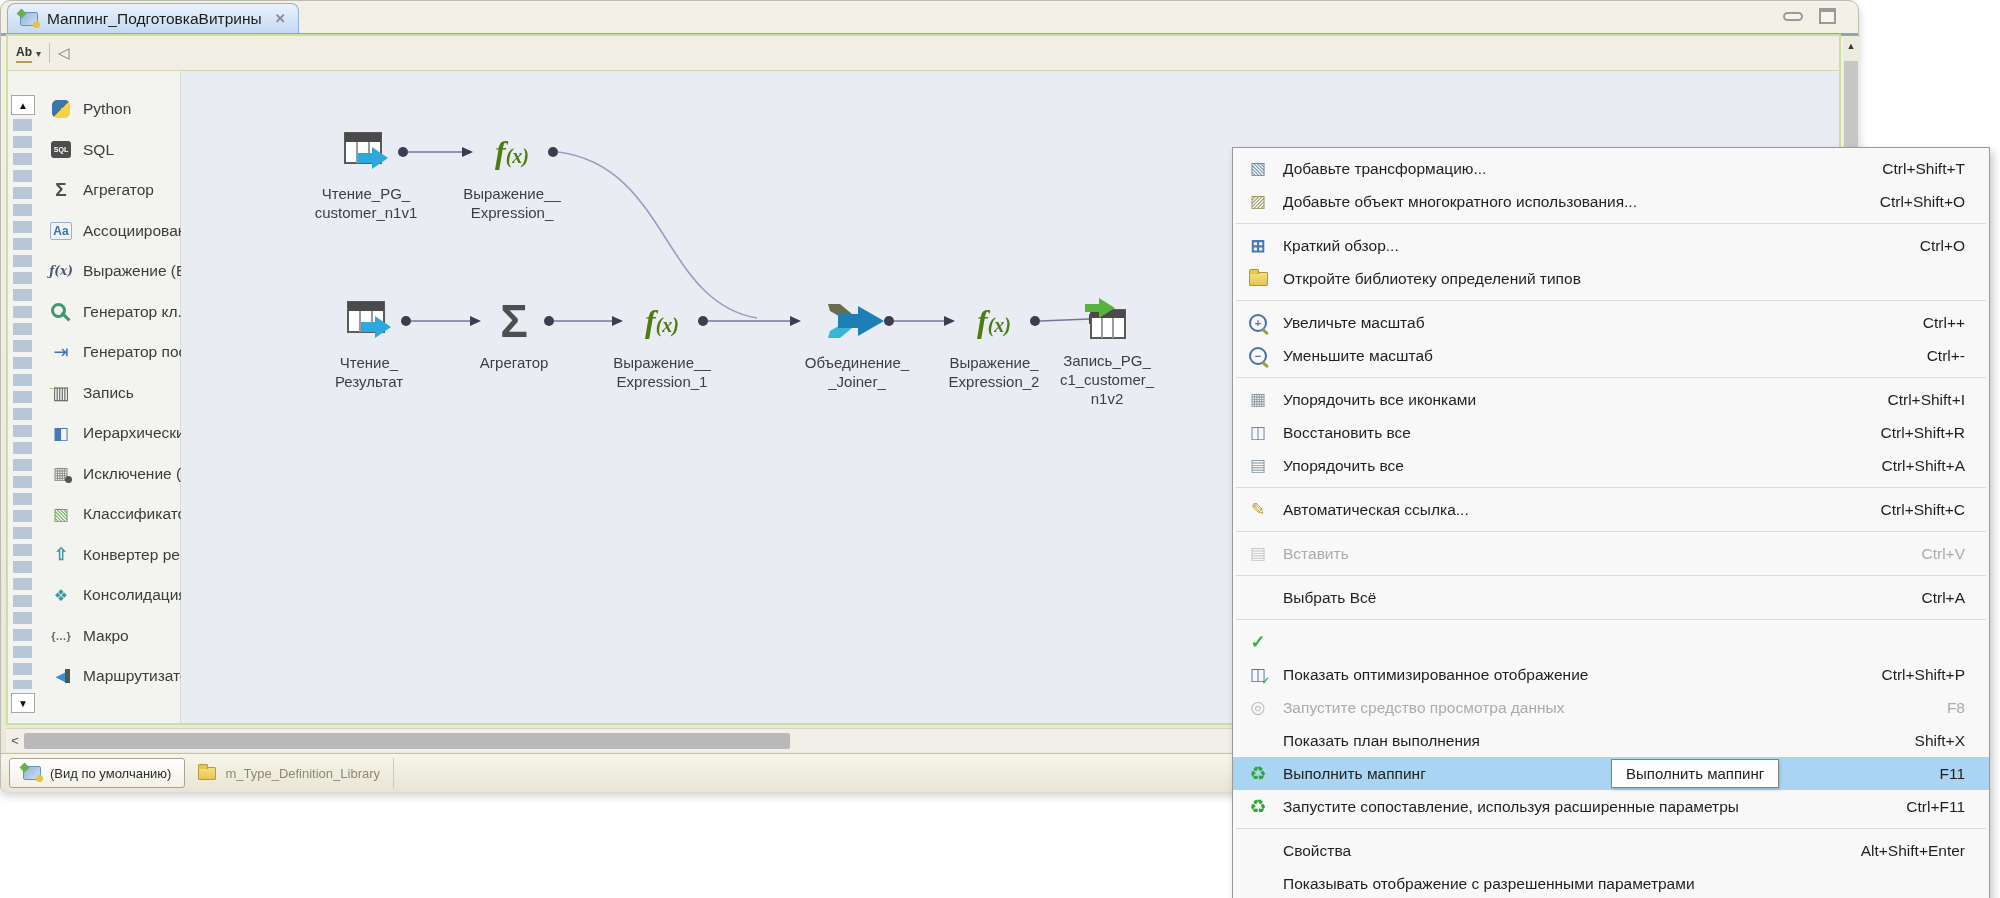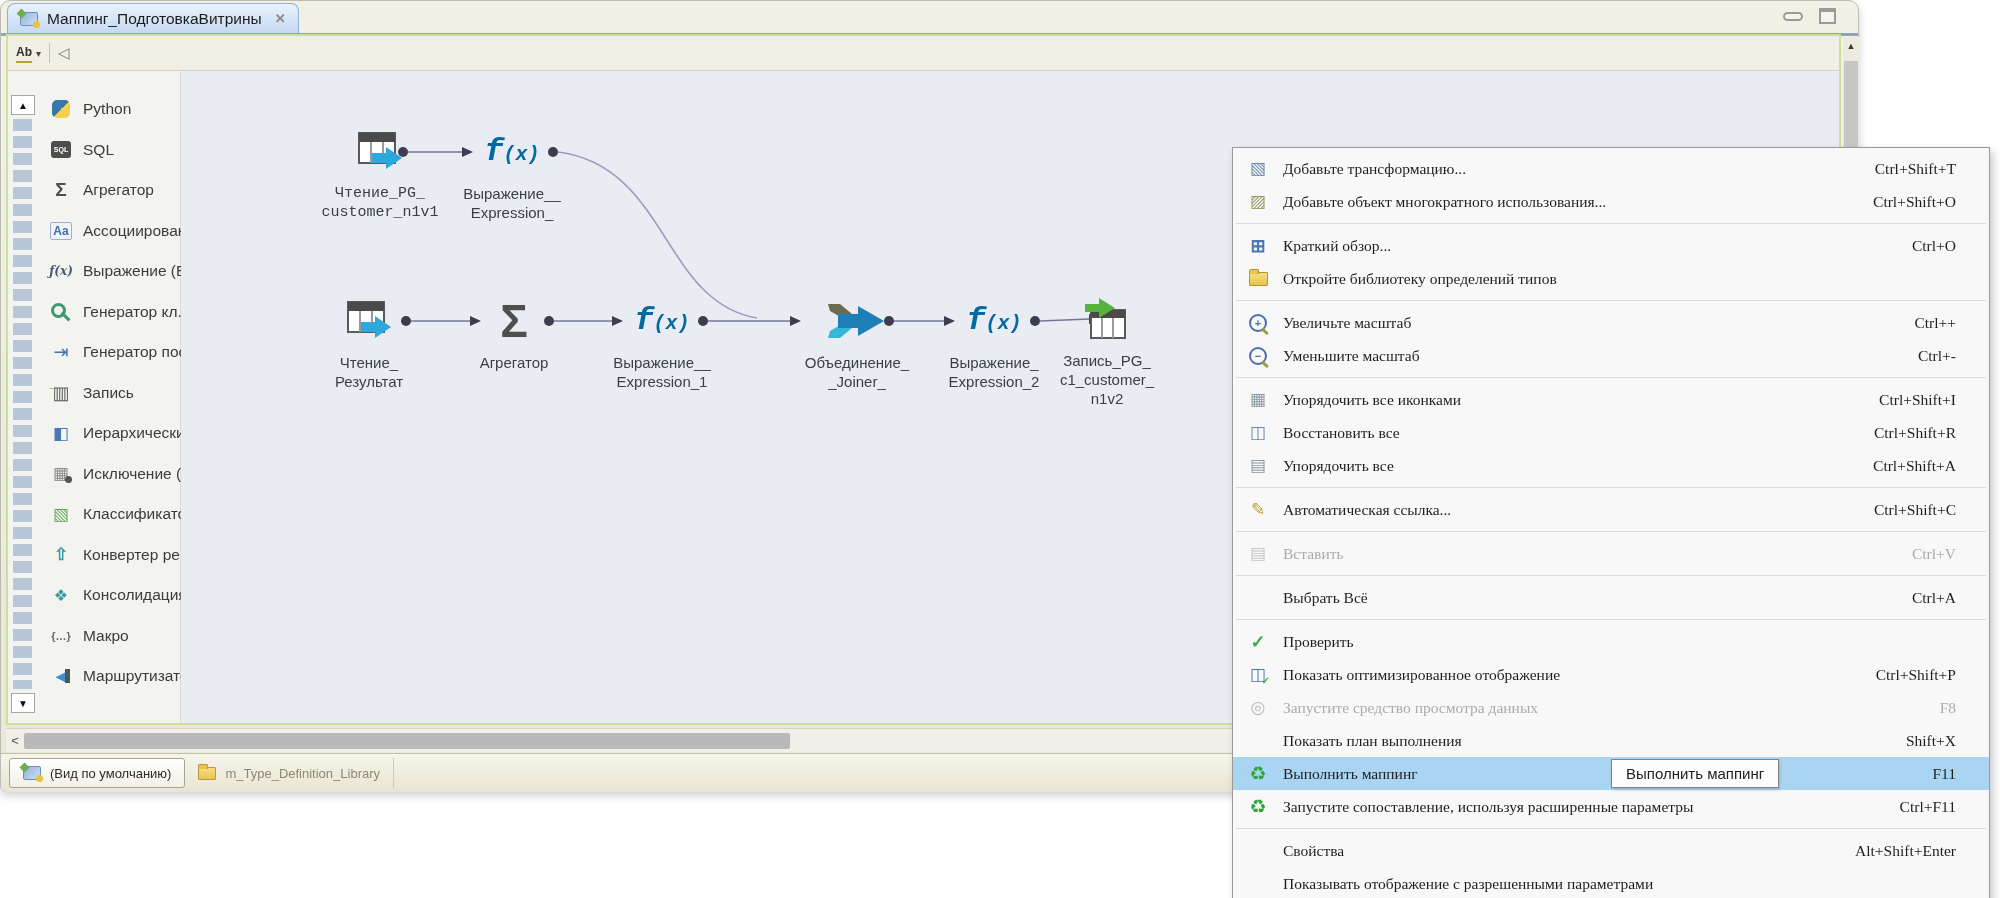--- a/index.html
+++ b/index.html
@@ -80,21 +80,21 @@
   .router-icon::before { content:"◀"; color:#3b8fd4; font-size:14px; }
   .router-icon::after { content:""; width:5px; height:14px; background:#4a5a50; position:absolute; right:2px; top:4px; }
 
   
   .canvas { flex:1; position:relative; background:#e9edf3; overflow:hidden; }
   .canvas svg.wires { position:absolute; left:0; top:0; pointer-events:none; }
   .node { position:absolute; width:140px; text-align:center; cursor:pointer; }
   .node-icon { height:64px; display:flex; align-items:center; justify-content:center; }
   .node-label { font-size:15px; line-height:19px; color:#3a3f47; }
   .sigma-glyph { font-size:46px; font-weight:bold; color:#4f4f4f; line-height:1; }
-  .fx-glyph { font-family:Liberation Mono, monospace; font-style:italic; font-weight:bold; color:#0369a1;
+  .fx-glyph { font-family:Liberation Serif, serif; font-style:italic; font-weight:bold; color:#4d7c0f;
     font-size:32px; line-height:1; }
   .fx-glyph small { font-size:20px; font-weight:bold; }
 
   
   .vscroll { position:absolute; left:1842px; top:36px; width:16px; height:688px; background:#edebdf; }
   .vscroll .arrow { height:18px; display:flex; align-items:center; justify-content:center; font-size:9px; color:#333; }
   .vscroll .thumb { position:absolute; left:1px; right:1px; top:24px; height:280px; background:#c6c6c6; }
   .hscroll { position:absolute; left:5px; top:727px; width:1848px; height:24px; background:#f1efe7;
     border-top:1px solid #d5d2bd; display:flex; align-items:center; }
   .hscroll .arrow { width:18px; text-align:center; font-size:13px; color:#555; }
@@ -110,21 +110,21 @@
   .view-tab.inactive { border-right:1px solid #cfcbb4; }
   .view-tab.inactive .vt-label { color:#8c8874; }
   .folder-icon { width:18px; height:13px; flex:0 0 18px; position:relative; border-radius:1px;
     background:linear-gradient(#f4de7e,#e8c64e); border:1px solid #b89a3a; }
   .folder-icon::before { content:""; position:absolute; top:-4px; left:-1px; width:8px; height:4px;
     background:#e8c64e; border:1px solid #b89a3a; border-bottom:none; border-radius:2px 2px 0 0; }
 
   
   .context-menu { position:absolute; left:1232px; top:147px; width:758px; background:#f8f8f8;
     border:1px solid #9a9a9a; box-shadow:3px 4px 8px rgba(0,0,0,.22); padding:4px 0; z-index:10; }
-  .menu-item { height:33px; display:flex; align-items:center; padding:0 33px 0 12px; cursor:pointer;font-family:Liberation Serif, serif; }
+  .menu-item { height:33px; display:flex; align-items:center; padding:0 24px 0 12px; cursor:pointer; }
   .menu-item.highlighted { background:#a9d5f2; }
   .menu-label { flex:1; font-size:15.5px; color:#1f1f1f; white-space:nowrap; }
   .menu-shortcut { font-size:15.5px; color:#1f1f1f; margin-left:24px; }
   .menu-item.disabled .menu-label, .menu-item.disabled .menu-shortcut { color:#ababab; }
   .menu-sep { height:1px; background:#dcdcdc; margin:5px 3px; }
   .mi { width:26px; height:22px; flex:0 0 26px; margin-right:12px; display:flex; align-items:center;
     justify-content:center; position:relative; }
   .add-transformation-icon::before { content:"▧"; color:#6b87ad; font-size:17px; }
   .add-reusable-object-icon::before { content:"▨"; color:#9a9560; font-size:17px; }
   .overview-icon::before { content:"⊞"; color:#4a78b0; font-size:18px; font-weight:bold; }
@@ -269,21 +269,21 @@
               <line x1="527" y1="250" x2="610" y2="250" stroke="#72779a" stroke-width="1.6"></line>
               <circle cx="522" cy="250" r="5" fill="#3d3d52"></circle>
               <polygon points="620,250 609,245 609,255" fill="#3d3d52"></polygon>
               <line x1="713" y1="250" x2="764" y2="250" stroke="#72779a" stroke-width="1.6"></line>
               <circle cx="708" cy="250" r="5" fill="#3d3d52"></circle>
               <polygon points="774,250 763,245 763,255" fill="#3d3d52"></polygon>
               <line x1="859" y1="250" x2="909" y2="248" stroke="#72779a" stroke-width="1.6"></line>
               <circle cx="854" cy="250" r="5" fill="#3d3d52"></circle>
               <polygon points="919,248 908,243 908,253" fill="#3d3d52"></polygon>
             </svg>
-            <div class="node" style="left: 129px; top: 49px; font-family: Liberation Mono, monospace;">
+            <div class="node" style="left: 115px; top: 49px;">
               <div class="node-icon">
                 <svg width="48" height="42" viewBox="0 0 48 42">
                   <rect x="3" y="2" width="36" height="30" fill="#fff" stroke="#5a5a5a" stroke-width="2"></rect>
                   <rect x="3" y="2" width="36" height="9" fill="#4a4a4a"></rect>
                   <line x1="15" y1="11" x2="15" y2="32" stroke="#9a9a9a" stroke-width="2"></line>
                   <line x1="27" y1="11" x2="27" y2="32" stroke="#9a9a9a" stroke-width="2"></line>
                   <polygon points="16,22 30,22 30,16 46,27 30,38 30,32 16,32" fill="#2da8dc"></polygon>
                 </svg>
               </div>
               <div class="node-label">
@@ -458,21 +458,20 @@
       </div>
       <div class="menu-sep"></div>
       <div class="menu-item">
         <span class="mi "></span>
         <span class="menu-label">Выбрать Всё</span>
         <span class="menu-shortcut">Ctrl+A</span>
       </div>
       <div class="menu-sep"></div>
       <div class="menu-item">
         <span class="mi validate-icon"></span>
-        <span class="menu-label">Проверить</span>
         <span class="menu-shortcut"></span>
       </div>
       <div class="menu-item">
         <span class="mi optimized-view-icon"></span>
         <span class="menu-label">Показать оптимизированное отображение</span>
         <span class="menu-shortcut">Ctrl+Shift+P</span>
       </div>
       <div class="menu-item disabled">
         <span class="mi data-viewer-icon"></span>
         <span class="menu-label">Запустите средство просмотра данных</span>

